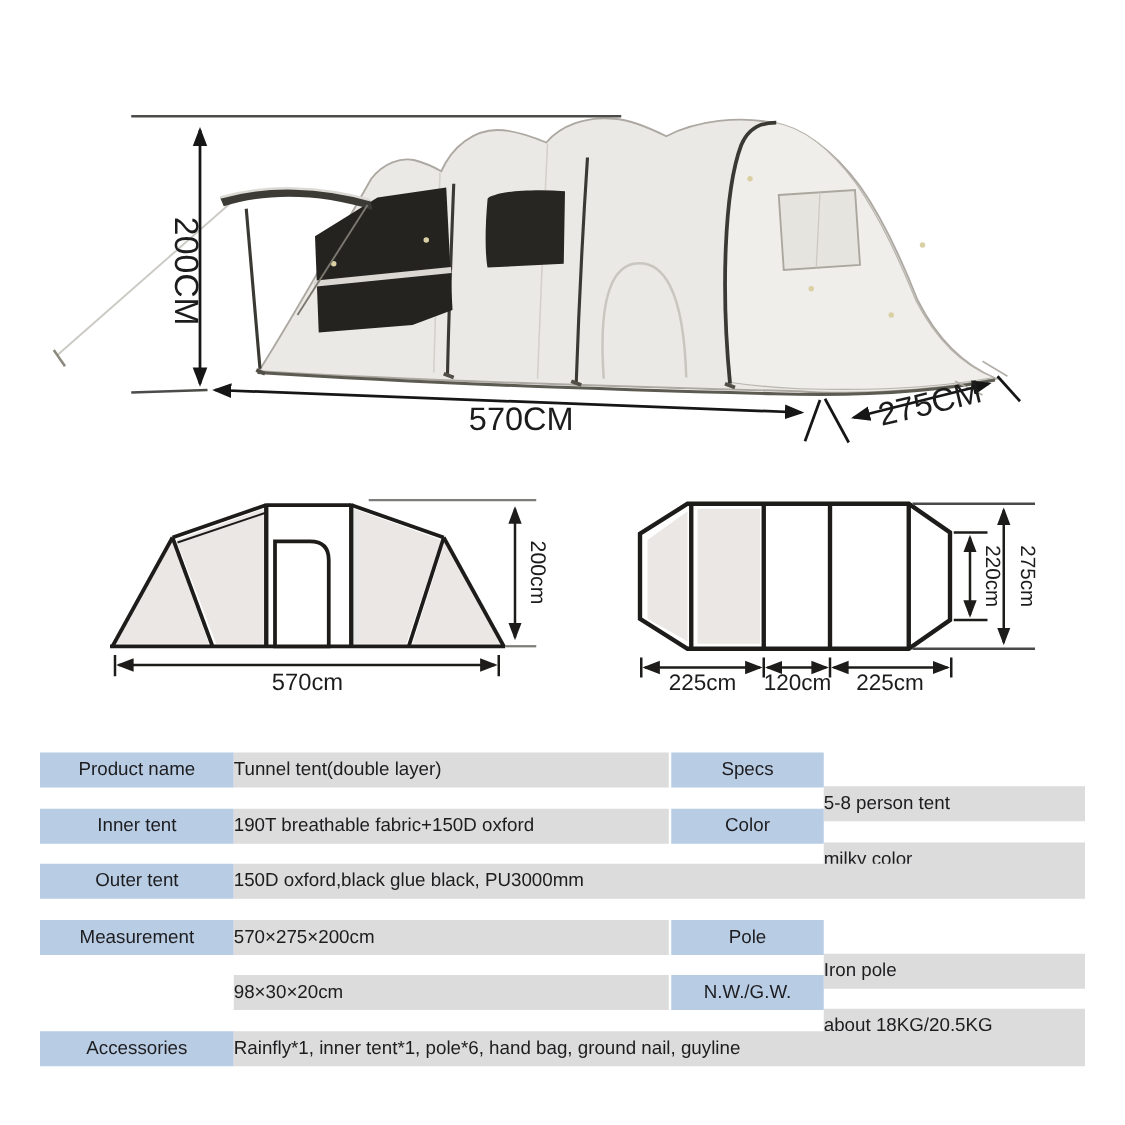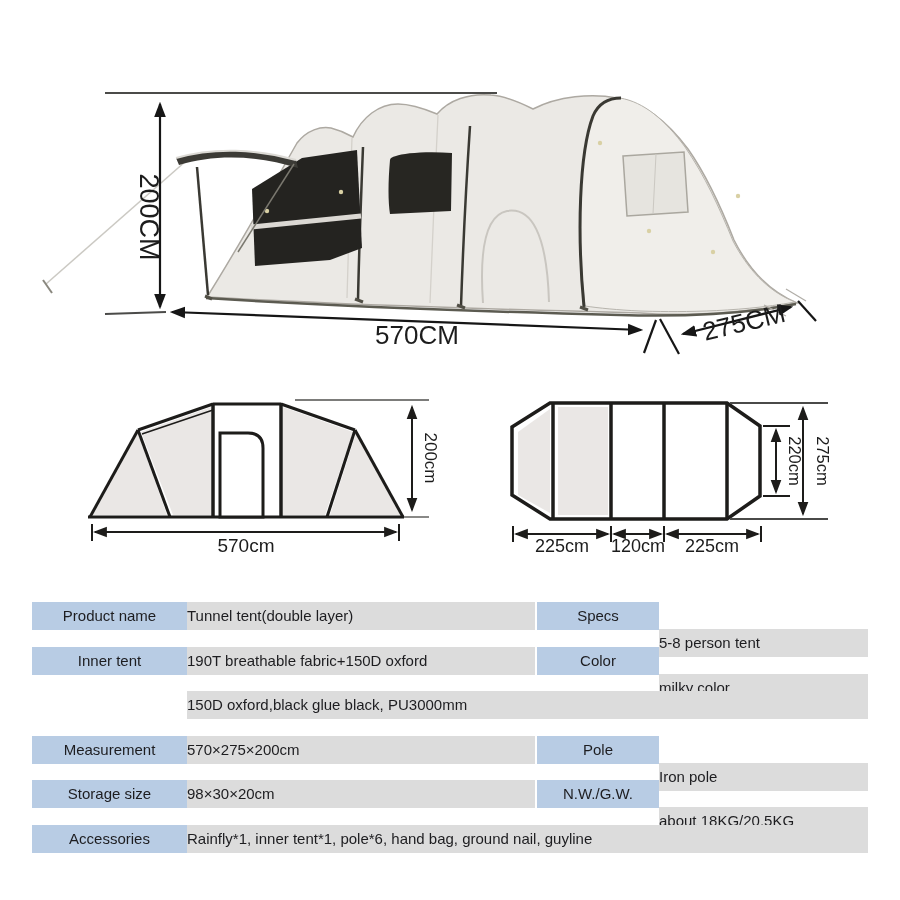--- a/index.html
+++ b/index.html
@@ -183,32 +183,32 @@
     </div>
 
     <div class="trow" style="top:647px">
       <div class="cell label c1">Inner tent</div>
       <div class="cell value v1">190T breathable fabric+150D oxford</div>
       <div class="cell label c2">Color</div>
       <div class="cell value v2">milky color</div>
     </div>
 
     <div class="trow" style="top:691px">
+      <div class="cell label c1">Outer tent</div>
       <div class="cell value v1 vspan">150D oxford,black glue black, PU3000mm</div>
     </div>
 
     <div class="trow" style="top:736px">
       <div class="cell label c1">Measurement</div>
       <div class="cell value v1">570×275×200cm</div>
       <div class="cell value v2">Iron pole</div>
       <div class="cell label c2">Pole</div>
     </div>
 
     <div class="trow" style="top:780px">
-      <div class="cell label c1">Storage size</div>
       <div class="cell value v1">98×30×20cm</div>
       <div class="cell label c2">N.W./G.W.</div>
       <div class="cell value v2">about  18KG/20.5KG</div>
     </div>
 
     <div class="trow" style="top:825px">
       <div class="cell label c1">Accessories</div>
       <div class="cell value v1 vspan">Rainfly*1, inner tent*1, pole*6, hand bag,  ground nail, guyline</div>
     </div>
 

